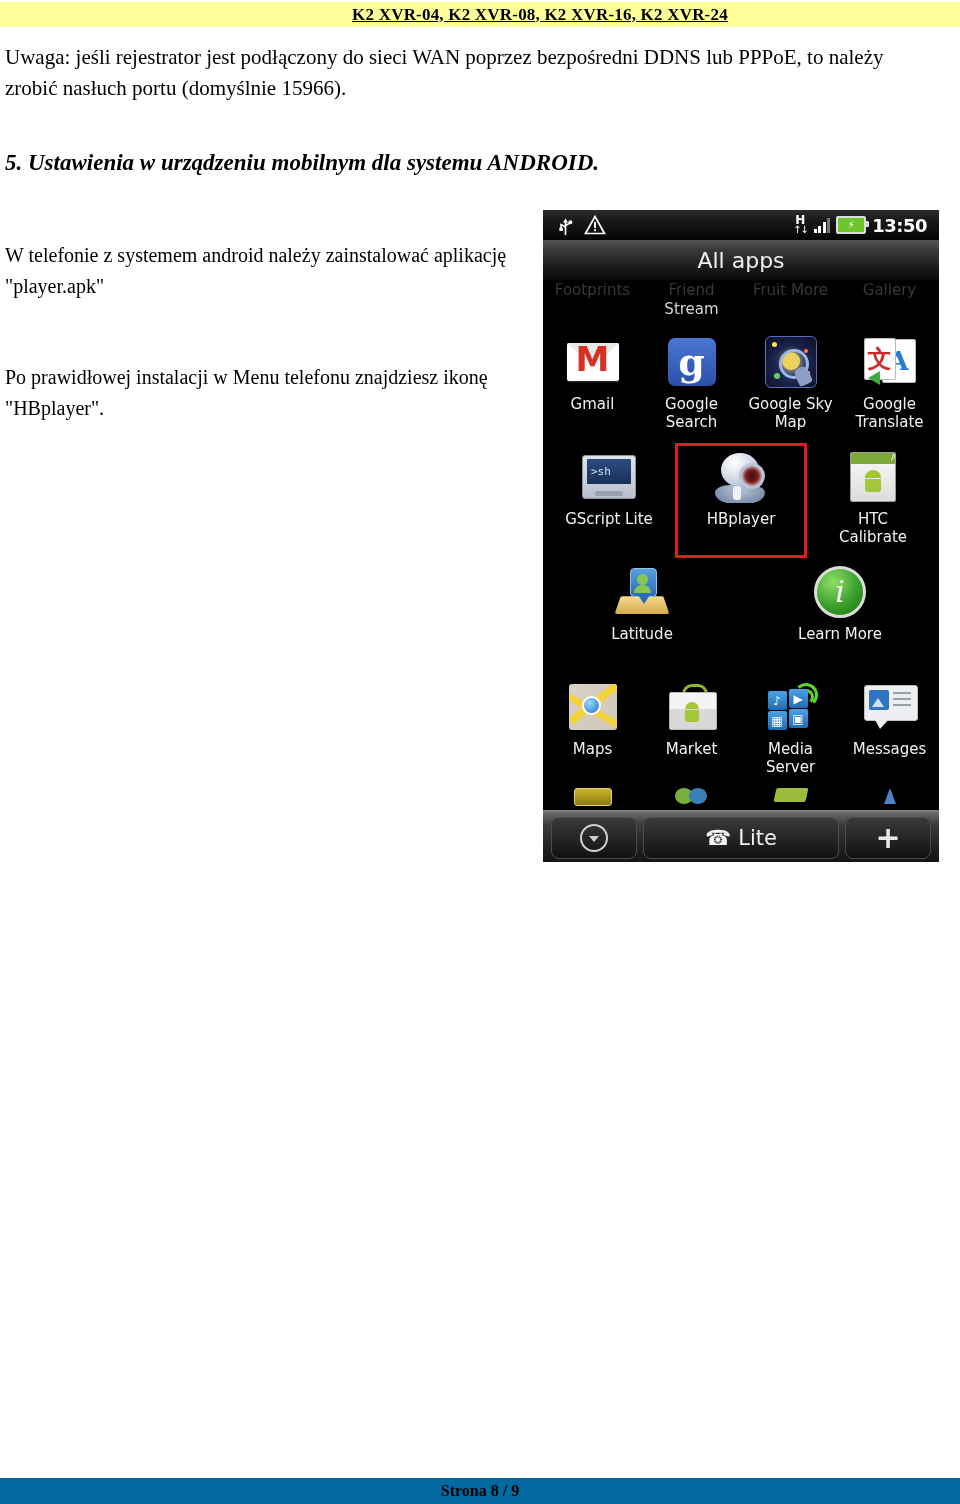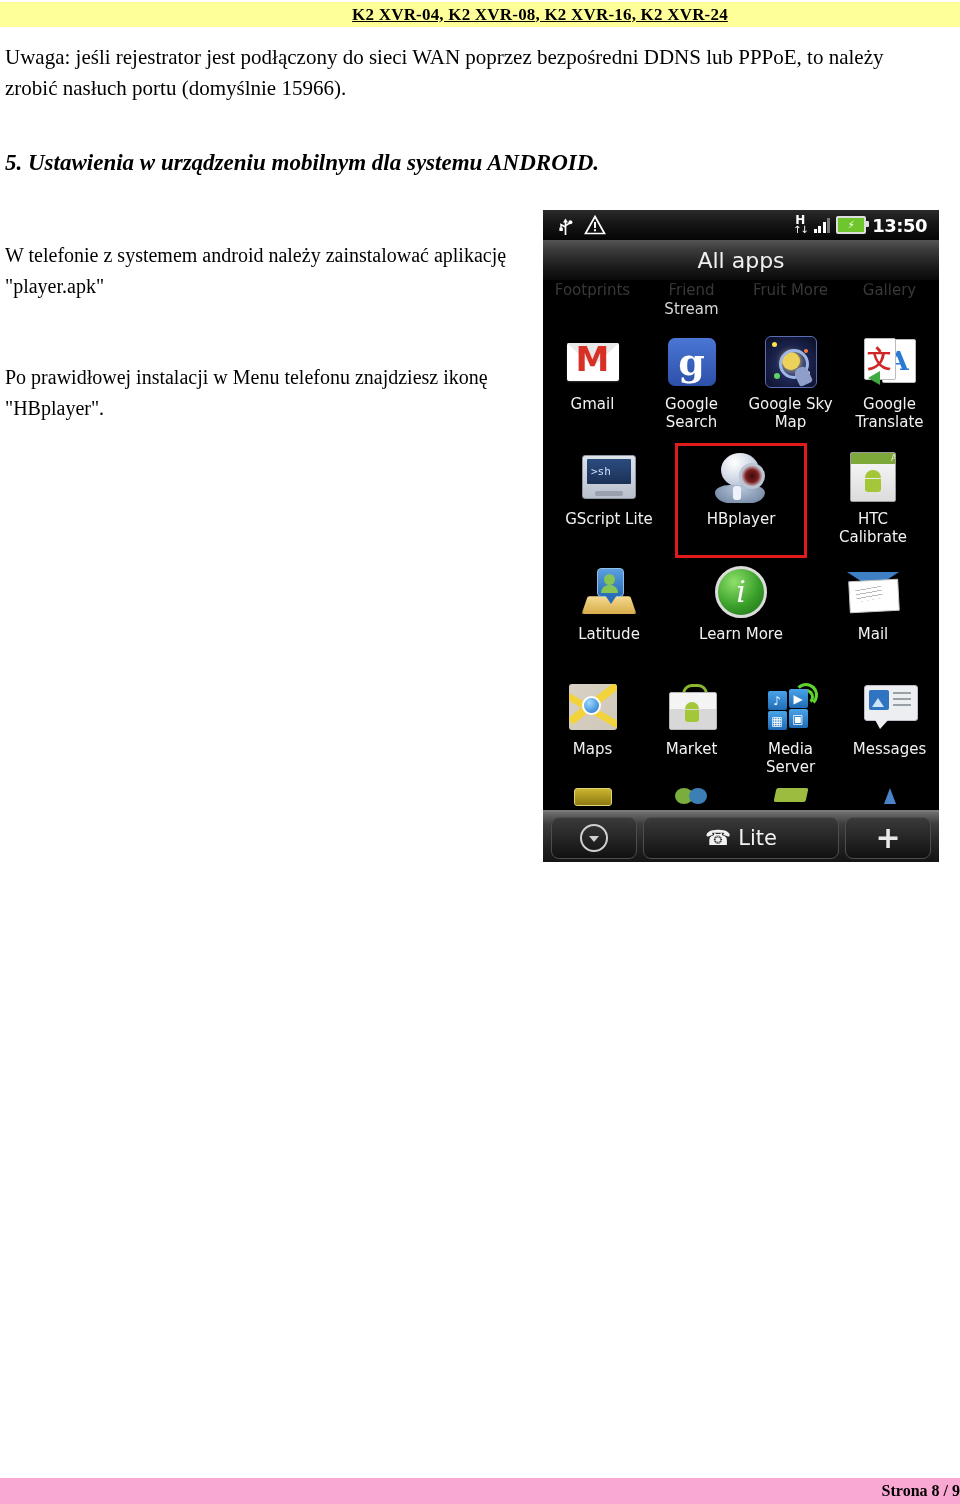--- a/index.html
+++ b/index.html
@@ -39,24 +39,24 @@
     text-decoration: underline;
   }
 
   
   .footer-band {
     position: absolute;
     left: 0;
     bottom: 0;
     width: 960px;
     height: 26px;
-    background: #f9a8d4;
+    background: #0369a1;
     display: flex;
     align-items: center;
-    justify-content: flex-end;
+    justify-content: center;
   }
   .footer-text {
     font-family: "Liberation Serif", serif;
     font-weight: bold;
     font-size: 16px;
     color: #000;
   }
 
   
   .doc-note {
@@ -694,30 +694,20 @@
         <div class="app-label">Latitude</div>
       </div>
       <div class="app-cell">
         <div class="icon-box">
           <div class="ic-learn">
               <span>i</span>
             </div>
         </div>
         <div class="app-label">Learn More</div>
       </div>
-      <div class="app-cell">
-        <div class="icon-box">
-          <div class="ic-mail">
-              <div class="flap"></div>
-              <div class="body"></div>
-              <div class="lines"></div>
-            </div>
-        </div>
-        <div class="app-label">Mail</div>
-      </div>
     </div>
 
     <div class="app-row">
       <div class="app-cell">
         <div class="icon-box">
           <div class="ic-maps">
               <span class="road1"></span>
               <span class="road2"></span>
               <span class="dot"></span>
             </div>

